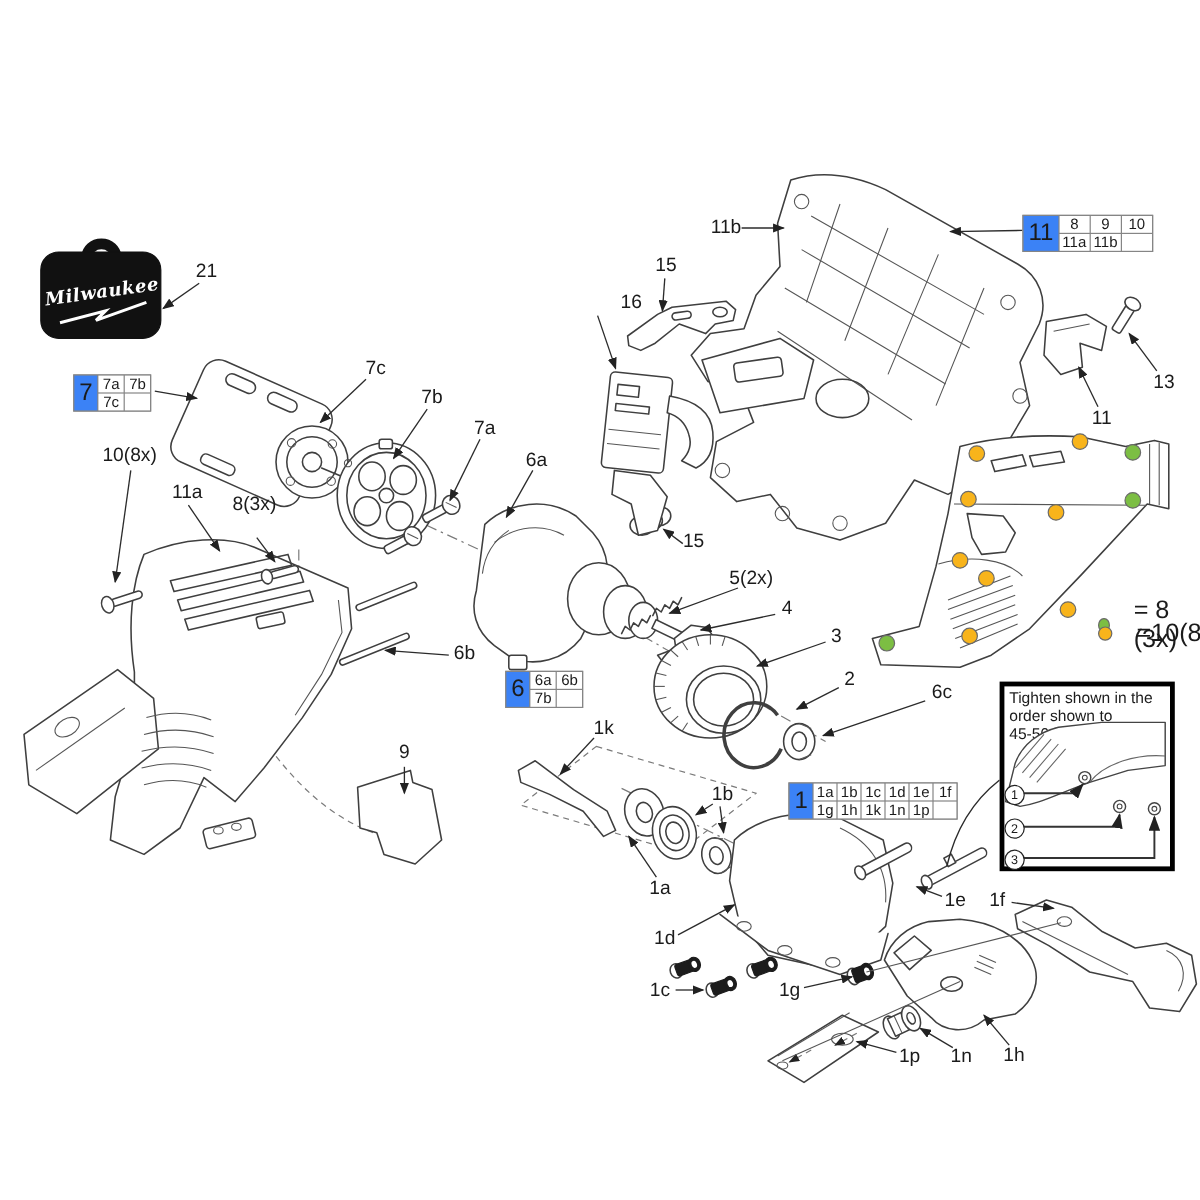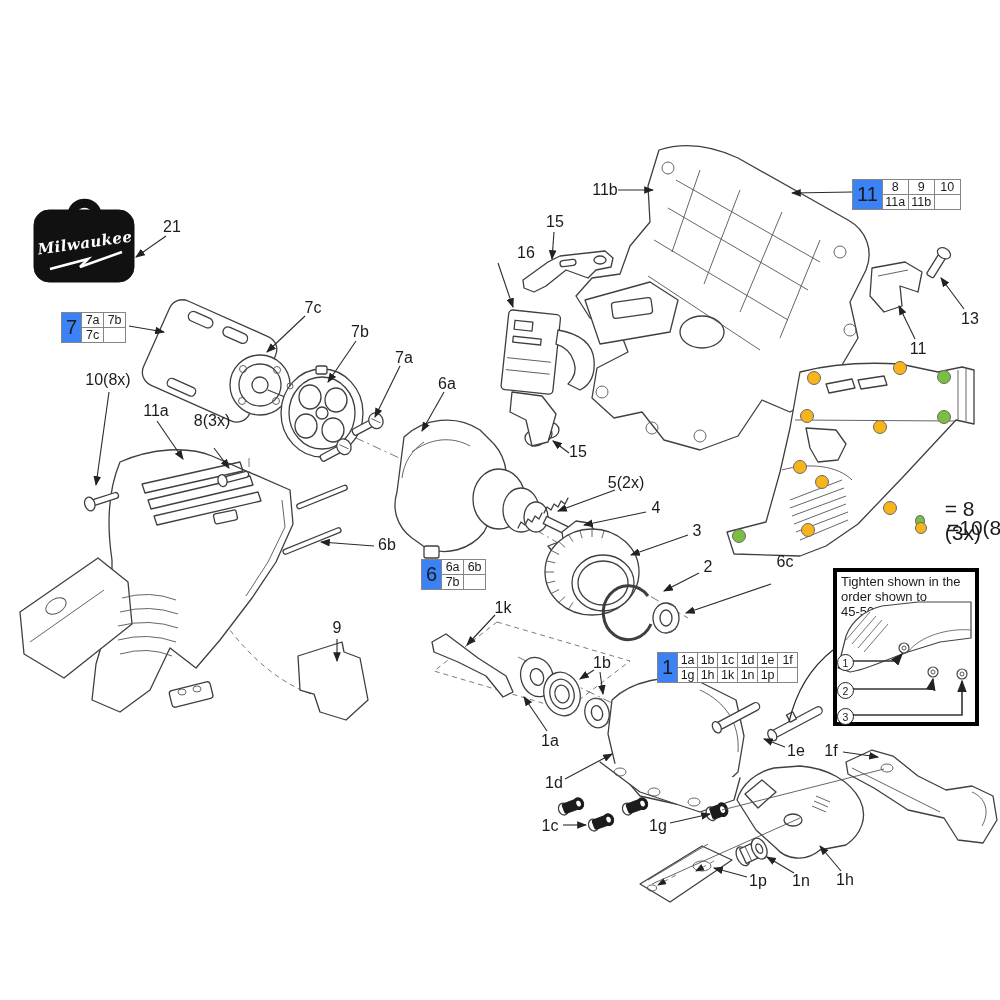--- a/index.html
+++ b/index.html
@@ -473,21 +473,21 @@
 <div class="lbl" style="left:526px;top:253px">16</div>
 <div class="lbl" style="left:555px;top:222px">15</div>
 <div class="lbl" style="left:605px;top:190px">11b</div>
 <div class="lbl" style="left:970px;top:319px">13</div>
 <div class="lbl" style="left:918px;top:349px">11</div>
 <div class="lbl" style="left:578px;top:452px">15</div>
 <div class="lbl" style="left:626px;top:483px">5(2x)</div>
 <div class="lbl" style="left:656px;top:508px">4</div>
 <div class="lbl" style="left:697px;top:531px">3</div>
 <div class="lbl" style="left:708px;top:567px">2</div>
-<div class="lbl" style="left:785px;top:562px">6c</div>
+<div class="lbl" style="left:785px;top:578px">6c</div>
 <div class="lbl" style="left:337px;top:628px">9</div>
 <div class="lbl" style="left:503px;top:608px">1k</div>
 <div class="lbl" style="left:602px;top:663px">1b</div>
 <div class="lbl" style="left:550px;top:741px">1a</div>
 <div class="lbl" style="left:554px;top:783px">1d</div>
 <div class="lbl" style="left:550px;top:826px">1c</div>
 <div class="lbl" style="left:658px;top:826px">1g</div>
 <div class="lbl" style="left:796px;top:751px">1e</div>
 <div class="lbl" style="left:831px;top:751px">1f</div>
 <div class="lbl" style="left:758px;top:881px">1p</div>

